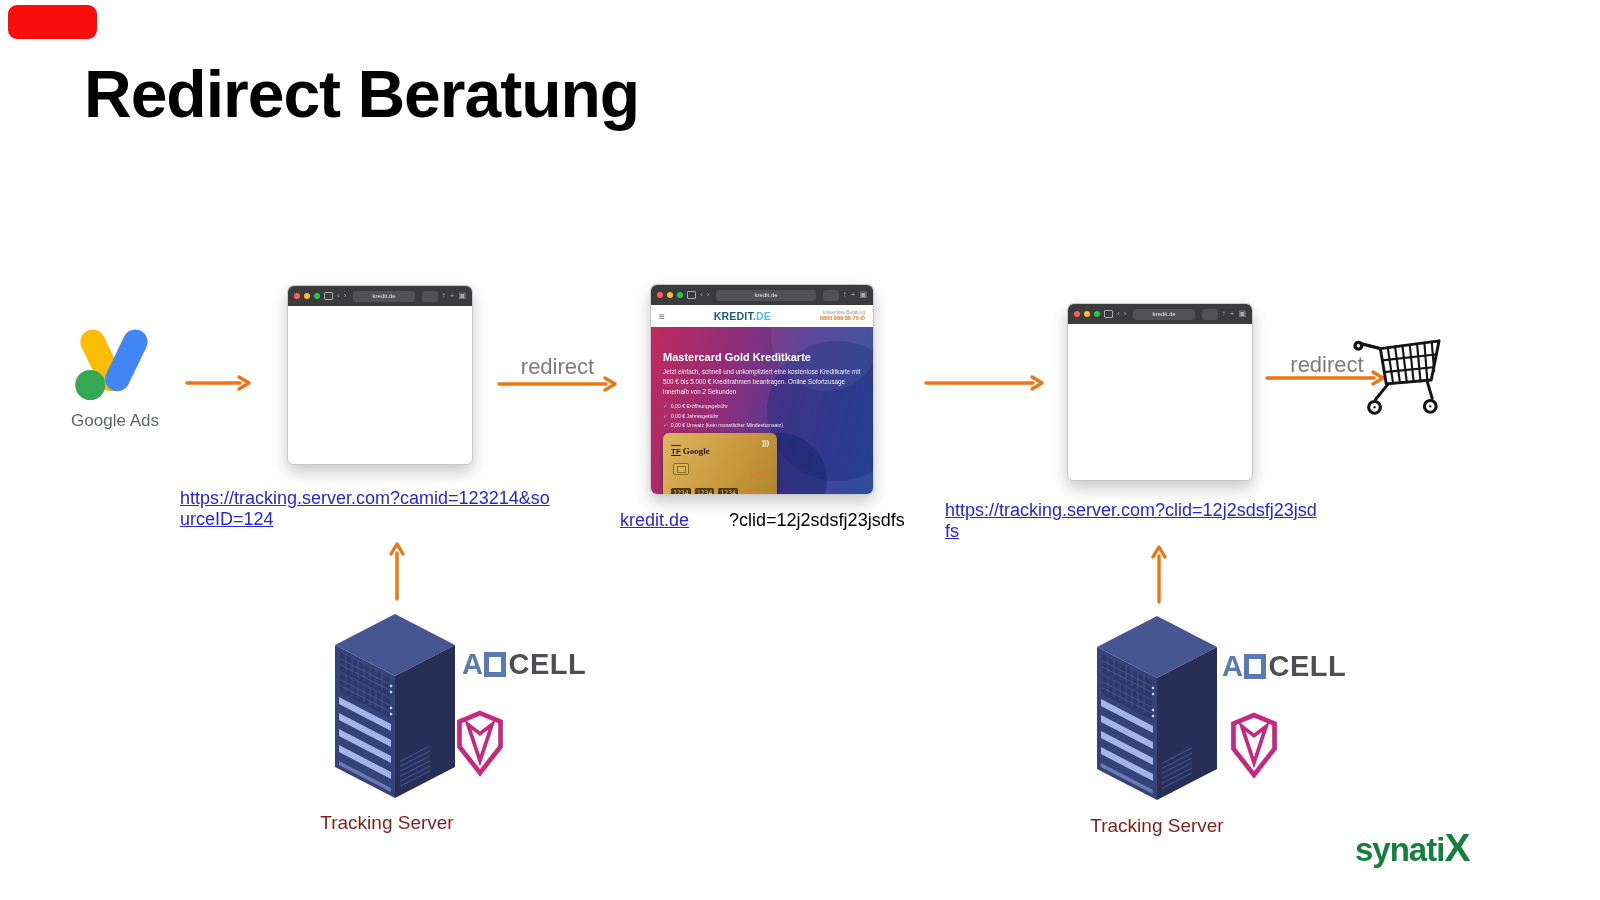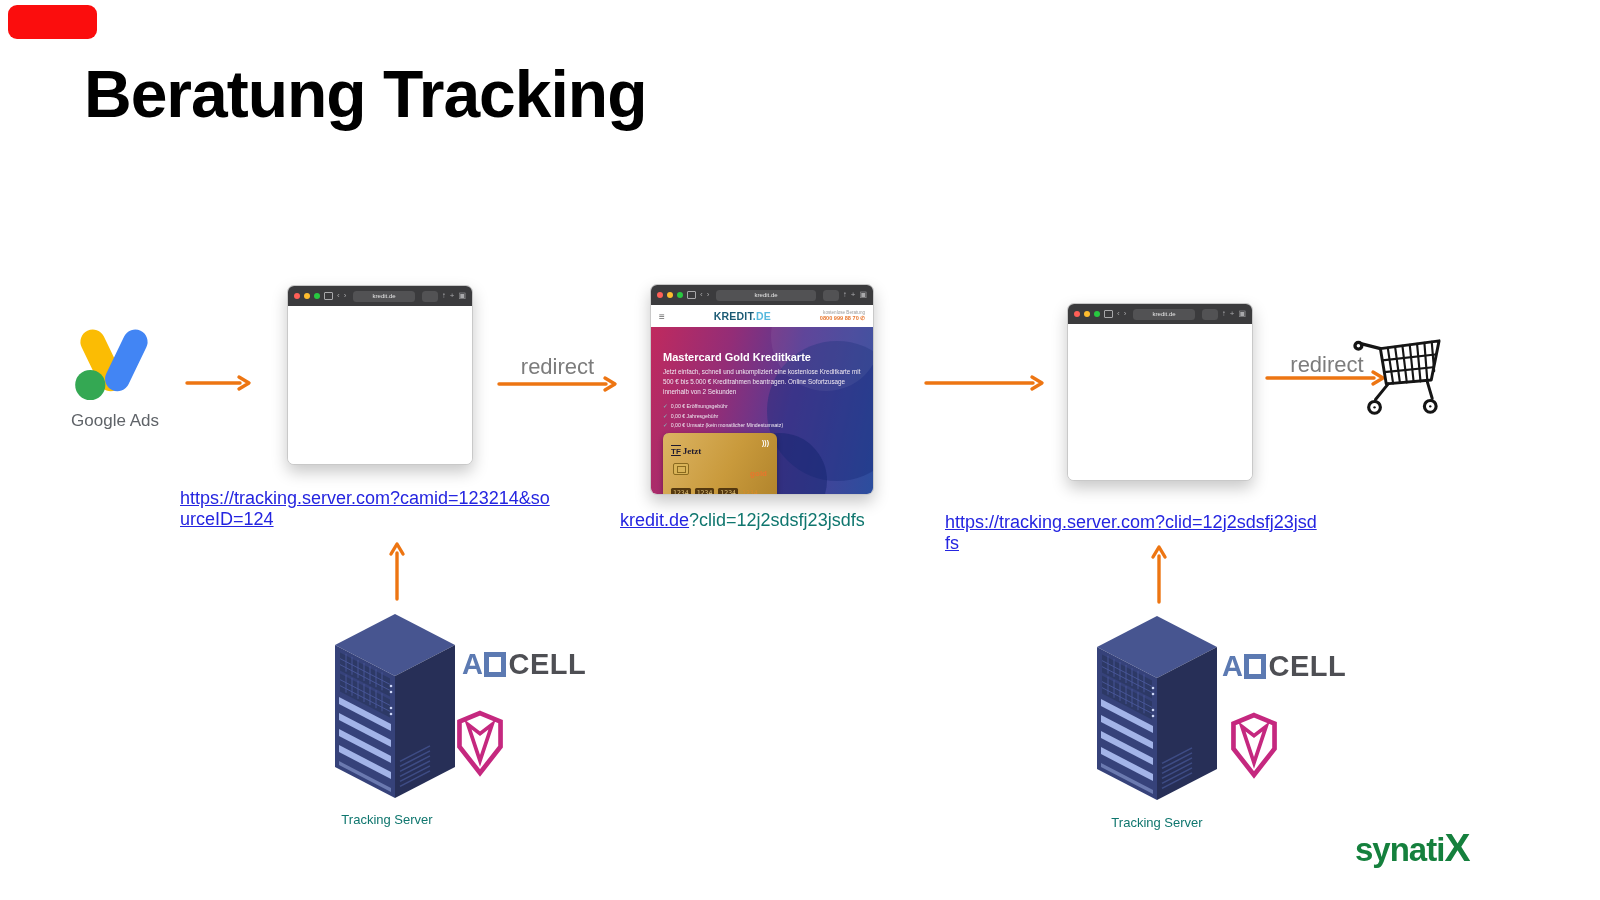--- a/index.html
+++ b/index.html
@@ -81,44 +81,44 @@
                border:1px solid #8a6a1f;}
   .kcard .gold{position:absolute;right:10px;top:36px;color:#e8762d;font-size:8px;font-weight:800;}
   .kcard .nums{position:absolute;left:8px;bottom:5px;display:flex;gap:4px;align-items:center;}
   .kcard .numbox{background:#54380f;color:#e0c27a;font-size:6.5px;
                  font-family:"DejaVu Sans Mono",monospace;padding:1px 2px;border-radius:1.5px;}
   .kcard .num4{color:#d98a2b;font-size:6.5px;font-family:"DejaVu Sans Mono",monospace;}
 
   
   .url{font-size:18px;line-height:20.5px;color:#2525e0;text-decoration:underline;
        word-break:break-all;}
-  .url-plain{color:#0f766e;text-decoration:none;}
+  .url-plain{color:#000000;text-decoration:none;margin-left:40px;}
 
   
   .adcell{display:flex;align-items:center;font-weight:800;font-size:29px;letter-spacing:.5px;}
   .adcell .a{color:#5c7ab2;}
   .adcell .dbox{width:12px;height:15px;border:5px solid #5c7ab2;display:inline-block;
                 margin:0 2px 0 1px;}
   .adcell .cell{color:#4e4f54;}
 
   
-  .ts-label{font-size:13px;color:#0f766e;}
+  .ts-label{font-size:19px;color:#7f1d1d;}
 
   
   .synatix{font-size:33px;font-weight:800;color:#15803d;letter-spacing:-1px;}
   .synatix .big-x{font-size:39px;font-weight:800;}
 </style>
 </head>
 <body>
 
 <div class="slide">
 
   <div class="abs red-badge"></div>
 
-  <div class="abs slide-title">Beratung Tracking</div>
+  <div class="abs slide-title">Redirect Beratung</div>
 
   <svg class="abs gads-logo" width="92" height="84" viewBox="0 0 100 92">
     <rect x="23" y="6" width="27" height="72" rx="13.5" fill="#FBBC04" transform="rotate(-25.7 36.5 42)"></rect>
     <rect x="50" y="6" width="27" height="72" rx="13.5" fill="#4285F4" transform="rotate(25.7 63.5 42)"></rect>
     <circle cx="24" cy="69" r="16.5" fill="#34A853"></circle>
   </svg>
   <div class="abs gads-label center-text">Google Ads</div>
 
   <svg class="abs arrow" style="left:186px;top:375px" width="66" height="16">
     <line x1="1" y1="8" x2="54" y2="8"></line>
@@ -217,21 +217,21 @@
         <div class="chk-row">
             <span class="chk">✓</span>
             <span class="chk-txt">0,00 € Gebühren für Zahlungen weltweit</span>
           </div>
         <div class="chk-row">
             <span class="chk">✓</span>
             <span class="chk-txt">Inklusive umfangreicher Reiseversicherungen</span>
           </div>
       </div>
       <div class="kcard">
-        <span class="tfrow"><span class="tf">TF</span><span class="bank">Jetzt</span></span>
+        <span class="tfrow"><span class="tf">TF</span><span class="bank">Google</span></span>
         <span class="ctls">)))</span>
         <span class="chip"></span>
         <span class="gold">gold</span>
         <span class="nums">
           <span class="numbox">1234</span>
           <span class="numbox">1234</span>
           <span class="numbox">1234</span>
           <span class="num4">1234</span>
         </span>
 
@@ -253,21 +253,21 @@
       <span class="tico">+</span>
       <span class="tico">▣</span>
     </div>
     <div class="bbody" style="height:156px"></div>
   </div>
 
   <div class="abs url" style="left:180px;top:488px;width:372px">https://tracking.server.com?camid=123214&amp;sourceID=124</div>
 
   <div class="abs" style="left:620px;top:510px;font-size:18px"><span class="url">kredit.de</span><span class="url-plain">?clid=12j2sdsfj23jsdfs</span></div>
 
-  <div class="abs url" style="left:945px;top:512px;width:376px">https://tracking.server.com?clid=12j2sdsfj23jsdfs</div>
+  <div class="abs url" style="left:945px;top:500px;width:376px">https://tracking.server.com?clid=12j2sdsfj23jsdfs</div>
 
   <svg class="abs" style="left:1352px;top:334px" width="92" height="88" viewBox="0 0 92 90" fill="none" stroke="#151515" stroke-linecap="round" stroke-linejoin="round">
     <circle cx="5.5" cy="12" r="3.5" stroke-width="3.4"></circle>
     <path d="M9,10 L28,15" stroke-width="3.4"></path>
     <path d="M28,15 L88,7 L80,47 L34,51 Z" stroke-width="3"></path>
     <path d="M35.5,14 L41,50.5 M43,13 L48,50 M50.5,12 L55,49.5 M58,11 L62,49 M65.5,10 L69,48.5 M73,9 L76,48 M80.5,8 L83,38" stroke-width="2.2"></path>
     <path d="M30,27 L84,21 M32,39 L82,34" stroke-width="2.2"></path>
     <path d="M36,51 L23,67 M76,49 L81,66" stroke-width="3"></path>
     <circle cx="22" cy="75" r="6" stroke-width="3.2"></circle>
     <circle cx="79" cy="74" r="6" stroke-width="3.2"></circle>

